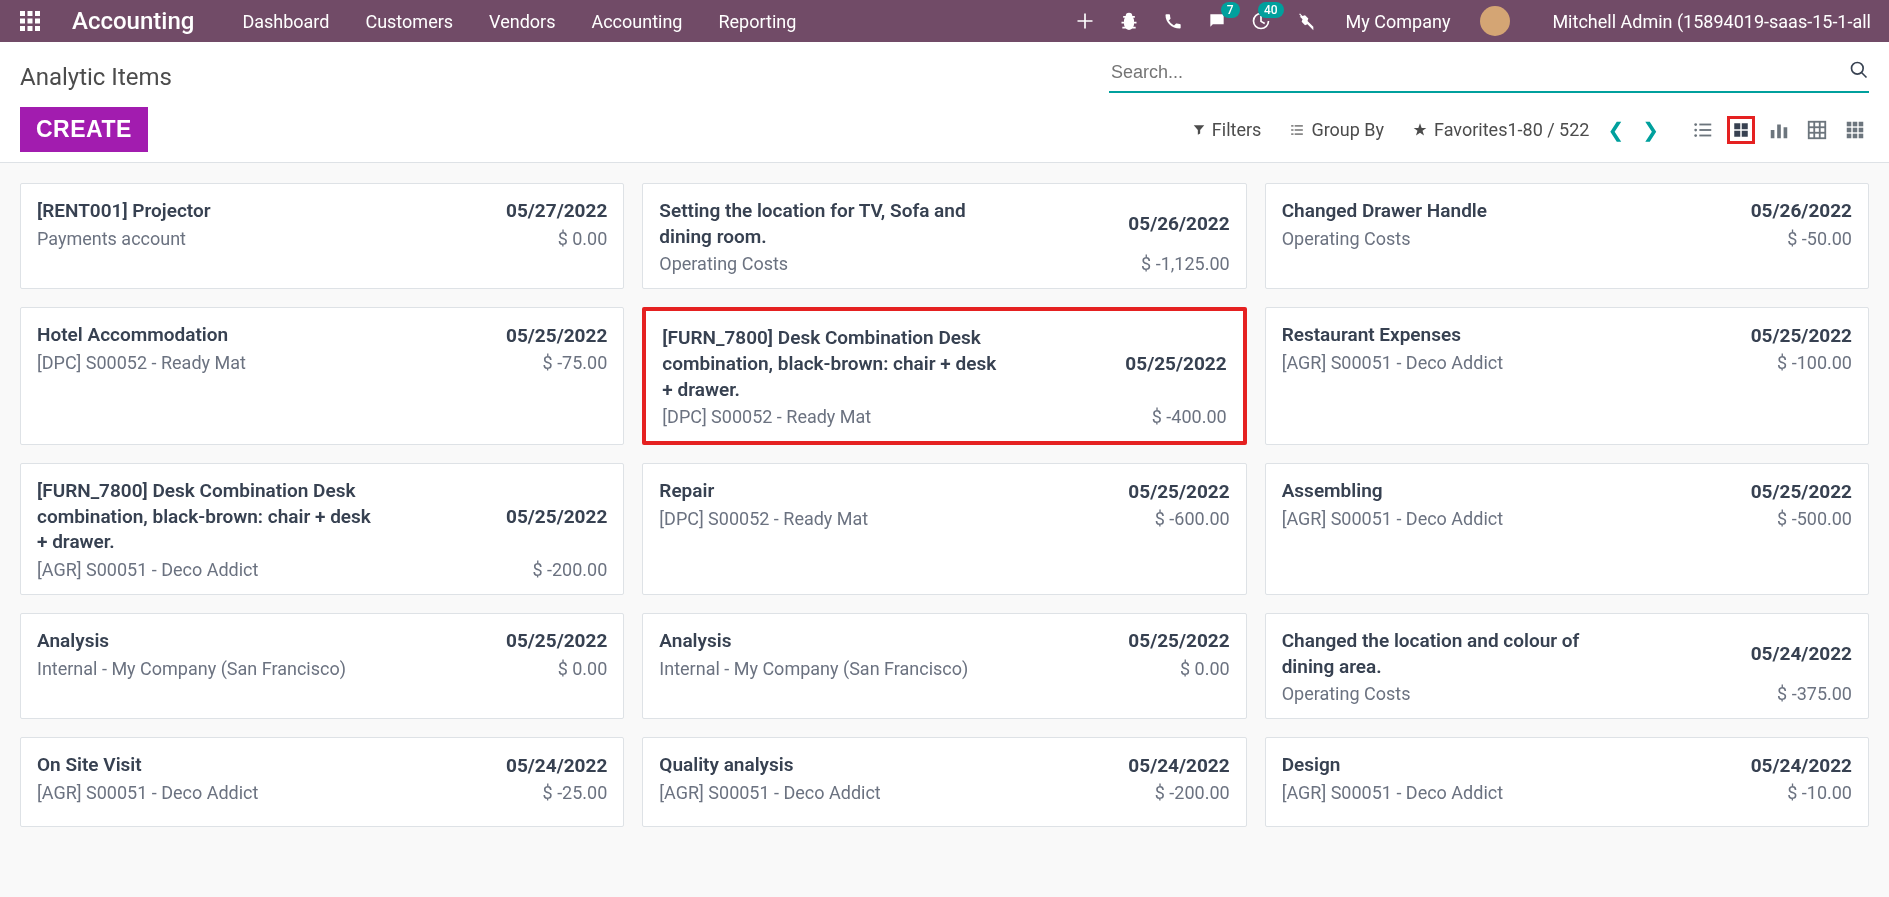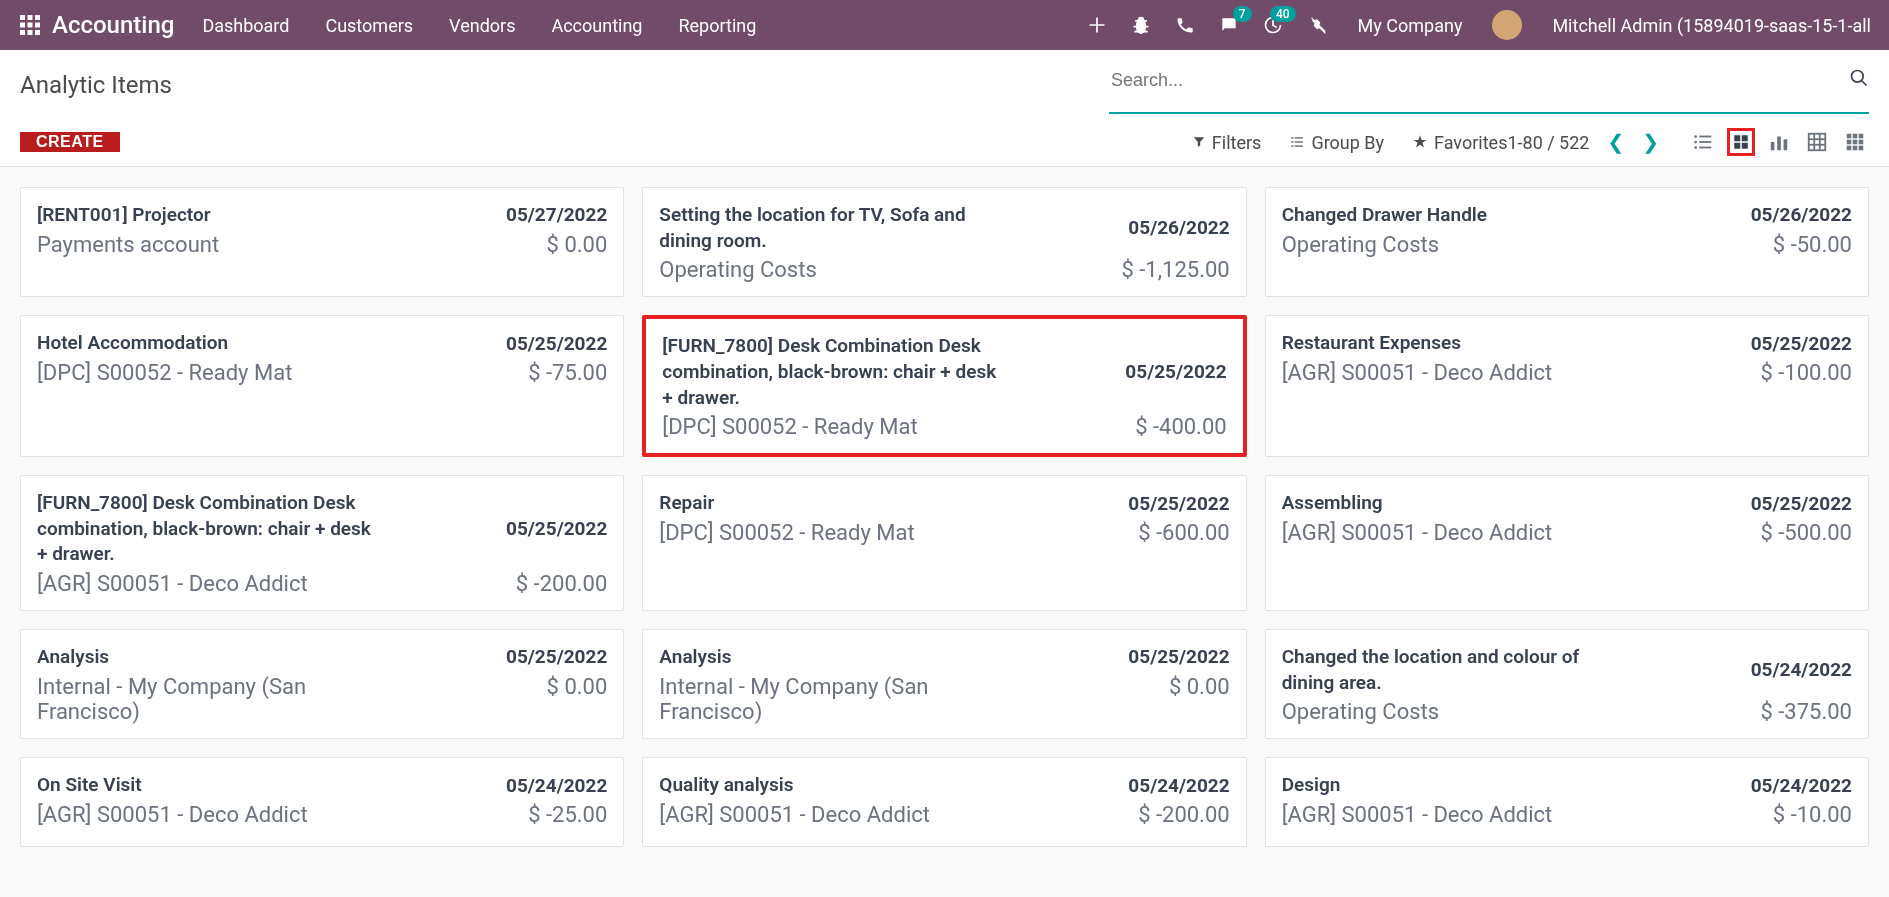--- a/index.html
+++ b/index.html
@@ -1,60 +1,60 @@
 <!DOCTYPE html>
 <html><head>
 <meta charset="utf-8">
 <style>
 * { box-sizing: border-box; margin: 0; padding: 0; }
 body { font-family: -apple-system, BlinkMacSystemFont, "Segoe UI", Roboto, sans-serif; background: #f9f9f9; color: #374151; width: 1889px; }
 
 
-.topnav { background: #714b67; color: #fff; height: 50px; display: flex; align-items: center; padding: 16px 18px; gap: 0; }
+.topnav { background: #714b67; color: #fff; height: 42px; display: flex; align-items: center; padding: 16px 18px; gap: 20px; }
 .apps-icon { width: 24px; height: 24px; display: inline-flex; align-items: center; justify-content: center; cursor: pointer; }
 .apps-icon svg { fill: #fff; }
 .app-title { font-size: 24px; font-weight: 500; margin-left: 10px; margin-right: 28px; }
 .nav-links { display: flex; gap: 36px; }
 .nav-link { color: #fff; font-size: 18px; cursor: pointer; }
 .nav-icons { margin-left: auto; display: flex; align-items: center; gap: 22px; }
 .nav-icon { width: 22px; height: 22px; display: inline-flex; align-items: center; justify-content: center; cursor: pointer; position: relative; }
 .nav-icon svg { fill: #fff; width: 20px; height: 20px; }
 .badge { position: absolute; top: -8px; right: -12px; background: #00a09d; color: #fff; font-size: 12px; border-radius: 10px; padding: 1px 6px; font-weight: 500; }
 .company { color: #fff; font-size: 18px; margin-left: 8px; }
 .avatar { width: 30px; height: 30px; border-radius: 50%; background: #d4a574; display: inline-block; margin-left: 8px; }
-.username { color: #fff; font-size: 18px; margin-left: 8px; white-space: nowrap; }
+.username { color: #fff; font-size: 18px; margin-left: 20px; white-space: nowrap; }
 
 
 .control-panel { background: #fff; border-bottom: 1px solid #dee2e6; padding: 14px 20px 10px; }
 .cp-row1 { display: flex; align-items: flex-start; }
 .page-title { font-size: 24px; color: #4c4c4c; font-weight: 400; margin-top: 7px; }
 .search-wrap { margin-left: auto; width: 760px; position: relative; }
-.search-input { width: 100%; border: none; border-bottom: 2px solid #00a09d; font-size: 18px; padding: 6px 30px 21px 2px; outline: none; }
+.search-input { width: 100%; border: none; border-bottom: 2px solid #00a09d; font-size: 18px; padding: 6px 30px 8px 2px; outline: none; }
 .search-icon { position: absolute; right: 0; top: 4px; }
 .cp-row2 { display: flex; align-items: center; margin-top: 14px; }
-.create-btn { background: #b91c1c; color: #fff; border: none; padding: 1px 16px; font-size: 16px; font-weight: 600; cursor: pointer; letter-spacing: 0.5px; }
+.create-btn { background: #a21caf; color: #fff; border: none; padding: 9px 16px; font-size: 23px; font-weight: 600; cursor: pointer; letter-spacing: 0.5px; }
 .search-options { margin-left: auto; display: flex; align-items: center; gap: 28px; }
 .so-item { display: flex; align-items: center; gap: 6px; font-size: 18px; color: #4c4c4c; cursor: pointer; }
 .pager { display: flex; align-items: center; gap: 18px; font-size: 18px; color: #4c4c4c; margin-right: 30px; }
 .pager-nav { display: flex; gap: 18px; }
 .pager-arrow { cursor: pointer; font-size: 20px; color: #6c757d; }
 .pager-arrow.active { color: #00a09d; }
 .view-switcher { display: flex; gap: 10px; align-items: center; }
 .view-btn { width: 28px; height: 28px; display: inline-flex; align-items: center; justify-content: center; cursor: pointer; color: #6c757d; }
 .view-btn.active { color: #374151; }
 .view-btn.highlighted { border: 3px solid #e52121; padding: 2px; }
 
 
 .kanban { padding: 20px; display: grid; grid-template-columns: repeat(3, 1fr); gap: 18px; }
 .card { background: #fff; border: 1px solid #dee2e6; border-radius: 2px; padding: 14px 16px; position: relative; min-height: 90px; cursor: pointer; }
 .card.highlighted { border: 4px solid #e52121; }
 .card-head { display: flex; justify-content: space-between; align-items: center; gap: 12px; }
 .card-title { font-size: 19px; font-weight: 600; color: #374151; max-width: 60%; line-height: 1.35; }
 .card-date { font-size: 19px; font-weight: 700; color: #374151; white-space: nowrap; }
-.card-sub { font-size: 22px; color: #6b7280; margin-top: 4px; display: flex; justify-content: space-between; }
+.card-sub { font-size: 18px; color: #6b7280; margin-top: 4px; display: flex; justify-content: space-between; }
 .card-account { max-width: 60%; }
 .card-amount { white-space: nowrap; }
 </style>
 </head>
 <body>
 
 <div class="topnav">
   <span class="apps-icon">
     <svg viewBox="0 0 24 24">
         <rect x="2" y="2" width="5" height="5"></rect>

